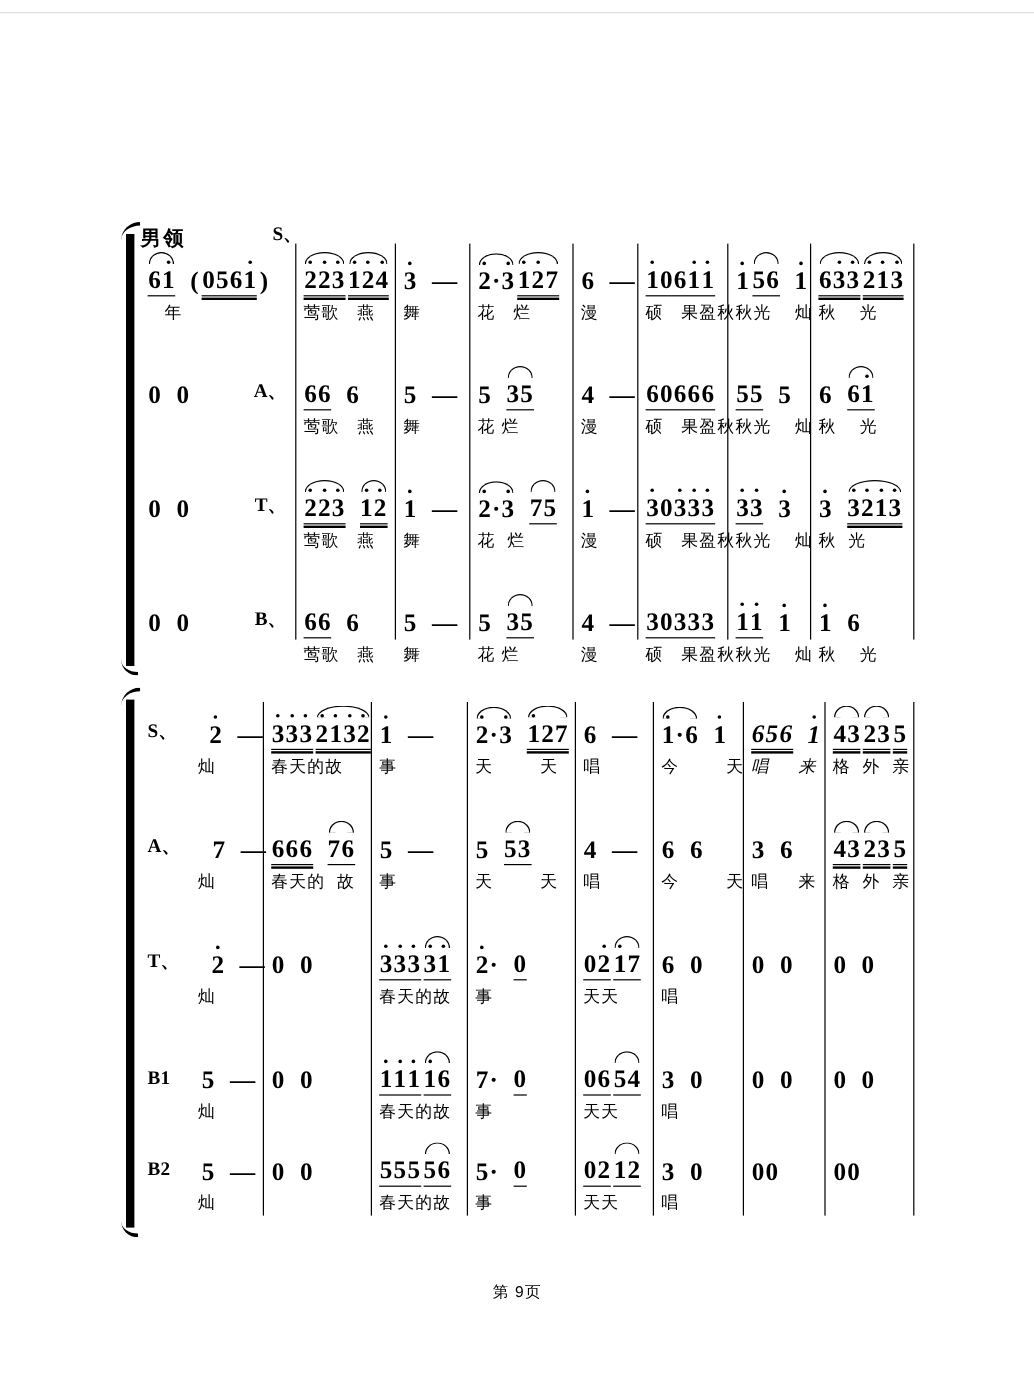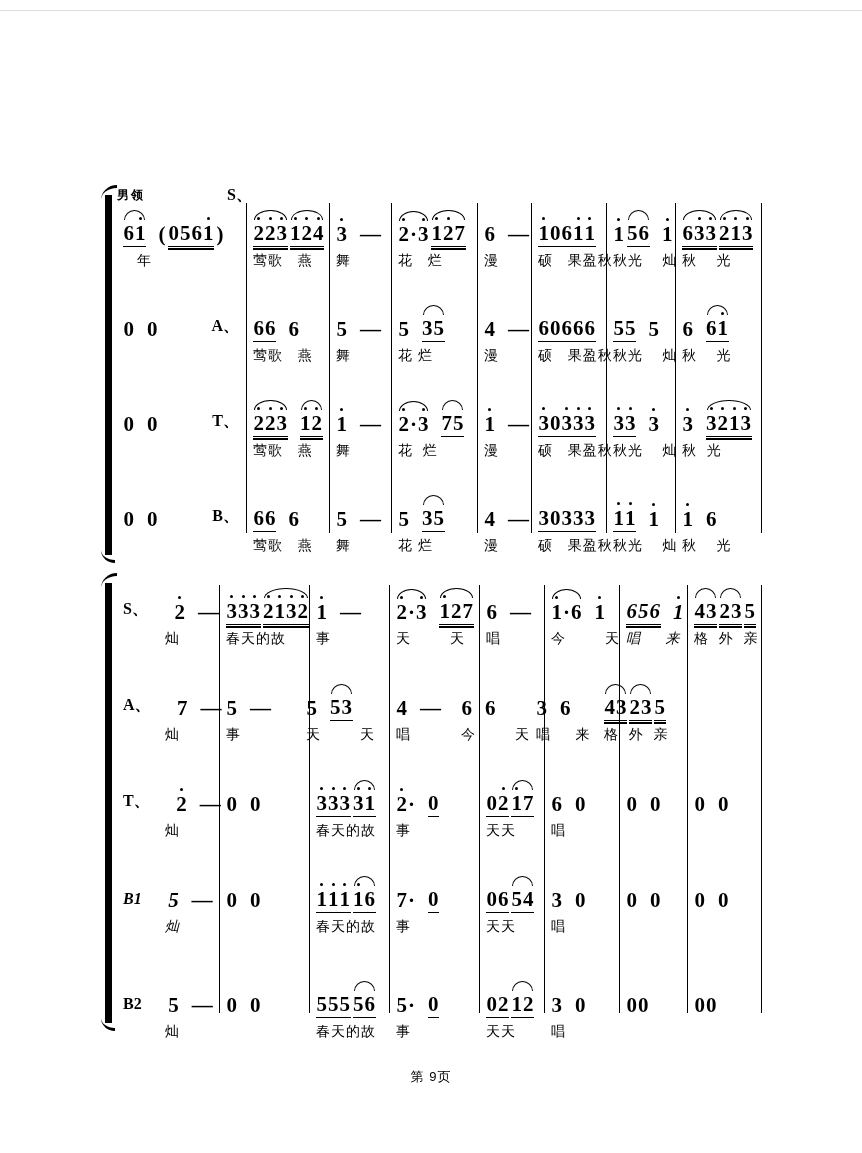--- a/index.html
+++ b/index.html
@@ -44,21 +44,21 @@
   .slur{
     position:absolute;left:1px;right:1px;top:-13px;height:9px;
     border:1.5px solid #000;border-bottom:none;
     border-radius:50% 50% 0 0 / 100% 100% 0 0;
   }
   .lyr{height:24px;padding-left:6px;font-size:14px;white-space:pre;letter-spacing:1px;line-height:22px}
   .ind1{padding-left:20px}
   .ind2{padding-left:48px}
   .vll{font-family:"Liberation Serif","DejaVu Serif",serif;font-weight:700;font-size:16px;padding:0 14px 5px 0}
   .vlr{margin-left:auto;font-family:"Liberation Serif","DejaVu Serif",serif;font-weight:700;font-size:16px;padding:0 8px 5px 0}
-  .leadlab{position:absolute;left:12px;top:-8px;font-weight:700;font-size:12px;letter-spacing:2px}
+  .leadlab{position:absolute;left:12px;top:-8px;font-weight:700;font-size:17px;letter-spacing:2px}
   .slab{position:absolute;left:122px;top:-10px;font-family:"Liberation Serif","DejaVu Serif",serif;font-weight:700;font-size:16px}
   .footer{position:absolute;top:1068px;left:0;width:862px;text-align:center;font-size:13px;letter-spacing:1px}
 </style>
 </head>
 <body>
 
 <div class="topline"></div>
 
 <div class="system sys1">
     <div class="bracket"></div>
@@ -379,20 +379,27 @@
     </div>
     <div class="vrow" style="top: 92px;">
       <div class="meas" style="width: 103px;">
         <div class="nline">
           <span class="vll">A、</span>
           <span class="tok"><span class="nch">7</span></span>
           <span class="tok"><span class="nch">—</span></span>
         </div>
         <div class="lyr ind2">灿</div>
       </div>
+      <div class="meas" style="width: 90px;">
+        <div class="nline">
+          <span class="tok u2"><span class="nch">6</span><span class="nch">6</span><span class="nch">6</span></span>
+          <span class="tok u1"><i class="slur"></i><span class="nch">7</span><span class="nch">6</span></span>
+        </div>
+        <div class="lyr">春天的  故</div>
+      </div>
       <div class="meas" style="width: 80px;">
         <div class="nline">
           <span class="tok"><span class="nch">5</span></span>
           <span class="tok"><span class="nch">—</span></span>
         </div>
         <div class="lyr">事</div>
       </div>
       <div class="meas" style="width: 90px;">
         <div class="nline">
           <span class="tok"><span class="nch">5</span></span>
@@ -483,21 +490,21 @@
       </div>
       <div class="meas" style="width: 74px;">
         <div class="nline">
           <span class="tok"><span class="nch">0</span></span>
           <span class="tok"><span class="nch">0</span></span>
         </div>
         <div class="lyr"></div>
       </div>
     </div>
     <div class="vrow" style="top: 284px;">
-      <div class="meas" style="width: 103px; font-style: italic;">
+      <div class="meas" style="width: 103px;">
         <div class="nline">
           <span class="vll">B1</span>
           <span class="tok"><span class="nch">5</span></span>
           <span class="tok"><span class="nch">—</span></span>
         </div>
         <div class="lyr ind2">灿</div>
       </div>
       <div class="meas" style="width: 90px;">
         <div class="nline">
           <span class="tok"><span class="nch">0</span></span>
@@ -541,21 +548,21 @@
         <div class="lyr"></div>
       </div>
       <div class="meas" style="width: 74px;">
         <div class="nline">
           <span class="tok"><span class="nch">0</span></span>
           <span class="tok"><span class="nch">0</span></span>
         </div>
         <div class="lyr"></div>
       </div>
     </div>
-    <div class="vrow" style="top: 389px;">
+    <div class="vrow" style="top: 360px;">
       <div class="meas" style="width: 103px;">
         <div class="nline">
           <span class="vll">B2</span>
           <span class="tok"><span class="nch">5</span></span>
           <span class="tok"><span class="nch">—</span></span>
         </div>
         <div class="lyr ind2">灿</div>
       </div>
       <div class="meas" style="width: 90px;">
         <div class="nline">

